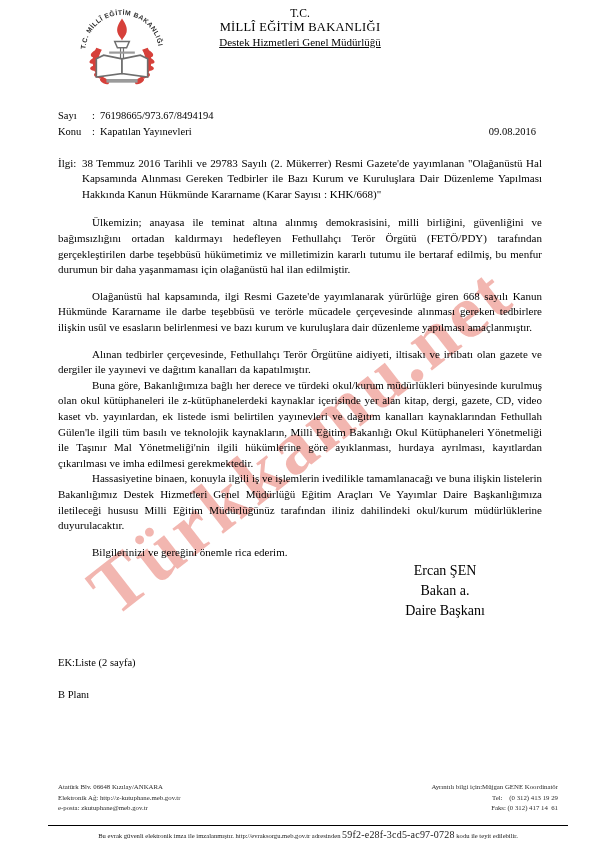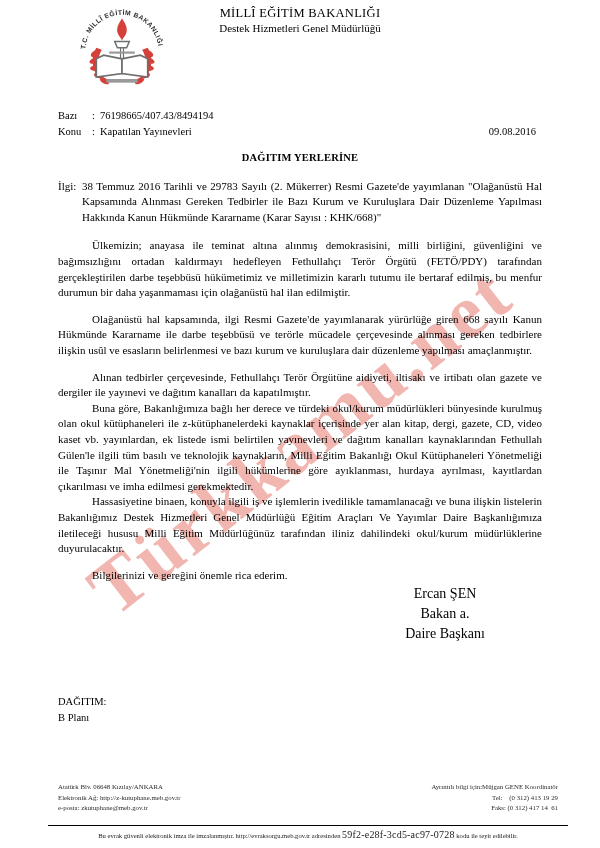--- a/index.html
+++ b/index.html
@@ -63,21 +63,21 @@
   .org-block {
     position: absolute;
     left: 0;
     right: 0;
     top: 6px;
     text-align: center;
     line-height: 1.25;
   }
   .org-tc { font-size: 11.5px; }
   .org-name { font-size: 12.5px; letter-spacing: 0.3px; }
-  .org-sub { font-size: 11px; }
+  .org-sub { font-size: 11px; text-decoration: underline; }
 
   
   .meta {
     position: relative;
     margin-top: 12px;
     font-size: 10.5px;
     line-height: 1.5;
   }
   .meta-row { display: flex; }
   .meta-key { width: 34px; flex: none; }
@@ -215,40 +215,40 @@
 
           <rect x="36" y="54" width="28" height="2.4" fill="#9a9a9a"></rect>
 
           <path d="M50 62 L30 58 L22 62 L22 82 L50 78 Z" fill="#ffffff" stroke="#6e6e6e" stroke-width="1.8"></path>
           <path d="M50 62 L70 58 L78 62 L78 82 L50 78 Z" fill="#ffffff" stroke="#6e6e6e" stroke-width="1.8"></path>
 
           <rect x="33" y="84" width="34" height="4" fill="#9a9a9a"></rect>
         </svg>
       </div>
       <div class="org-block">
+        <div class="org-tc">T.C.</div>
         <div class="org-name">MİLLÎ EĞİTİM BAKANLIĞI</div>
         <div class="org-sub">Destek Hizmetleri Genel Müdürlüğü</div>
       </div>
     </div>
 
     <div class="meta">
       <div class="meta-row">
-        <span class="meta-key">Bazı</span>
+        <span class="meta-key">Sayı</span>
         <span class="meta-colon">:</span>
-        <span class="meta-val">76198665/407.43/8494194</span>
+        <span class="meta-val">76198665/973.67/8494194</span>
       </div>
       <div class="meta-row">
         <span class="meta-key">Konu</span>
         <span class="meta-colon">:</span>
         <span class="meta-val">Kapatılan Yayınevleri</span>
       </div>
       <div class="meta-date">09.08.2016</div>
     </div>
 
-    <div class="recipient">DAĞITIM YERLERİNE</div>
 
     <div class="body-wrap">
 
       <div class="ilgi">
         <span class="ilgi-label">İlgi:</span>
         <span class="ilgi-text">38 Temmuz 2016 Tarihli ve 29783 Sayılı  (2. Mükerrer) Resmi Gazete'de yayımlanan "Olağanüstü Hal Kapsamında Alınması Gereken Tedbirler ile Bazı Kurum ve Kuruluşlara Dair Düzenleme Yapılması Hakkında Kanun Hükmünde Kararname (Karar Sayısı : KHK/668)"</span>
       </div>
 
       <p class="para">Ülkemizin; anayasa ile teminat altına alınmış demokrasisini, milli birliğini, güvenliğini ve bağımsızlığını ortadan kaldırmayı hedefleyen Fethullahçı Terör Örgütü (FETÖ/PDY)  tarafından gerçekleştirilen darbe teşebbüsü hükümetimiz ve milletimizin kararlı tutumu ile bertaraf edilmiş, bu menfur durumun bir daha yaşanmaması için olağanüstü hal ilan edilmiştir.</p>
       <div class="gap"></div>
@@ -261,22 +261,22 @@
       <p class="para">Bilgilerinizi ve gereğini önemle rica ederim.</p>
     </div>
 
     <div class="sign">
       <div>Ercan ŞEN</div>
       <div>Bakan a.</div>
       <div>Daire Başkanı</div>
     </div>
 
     <div class="attach">
+      <div>EK:Liste (2 sayfa)</div>
       <div class="spacer"></div>
-      <div>DAĞITIM:</div>
       <div>B Planı</div>
     </div>
 
   </div>
 
   <div class="footer">
     <div class="footer-left">
       <div>Atatürk Blv.   06648 Kızılay/ANKARA</div>
       <div>Elektronik Ağ: http://z-kutuphane.meb.gov.tr</div>
       <div>e-posta: zkutuphane@meb.gov.tr</div>

